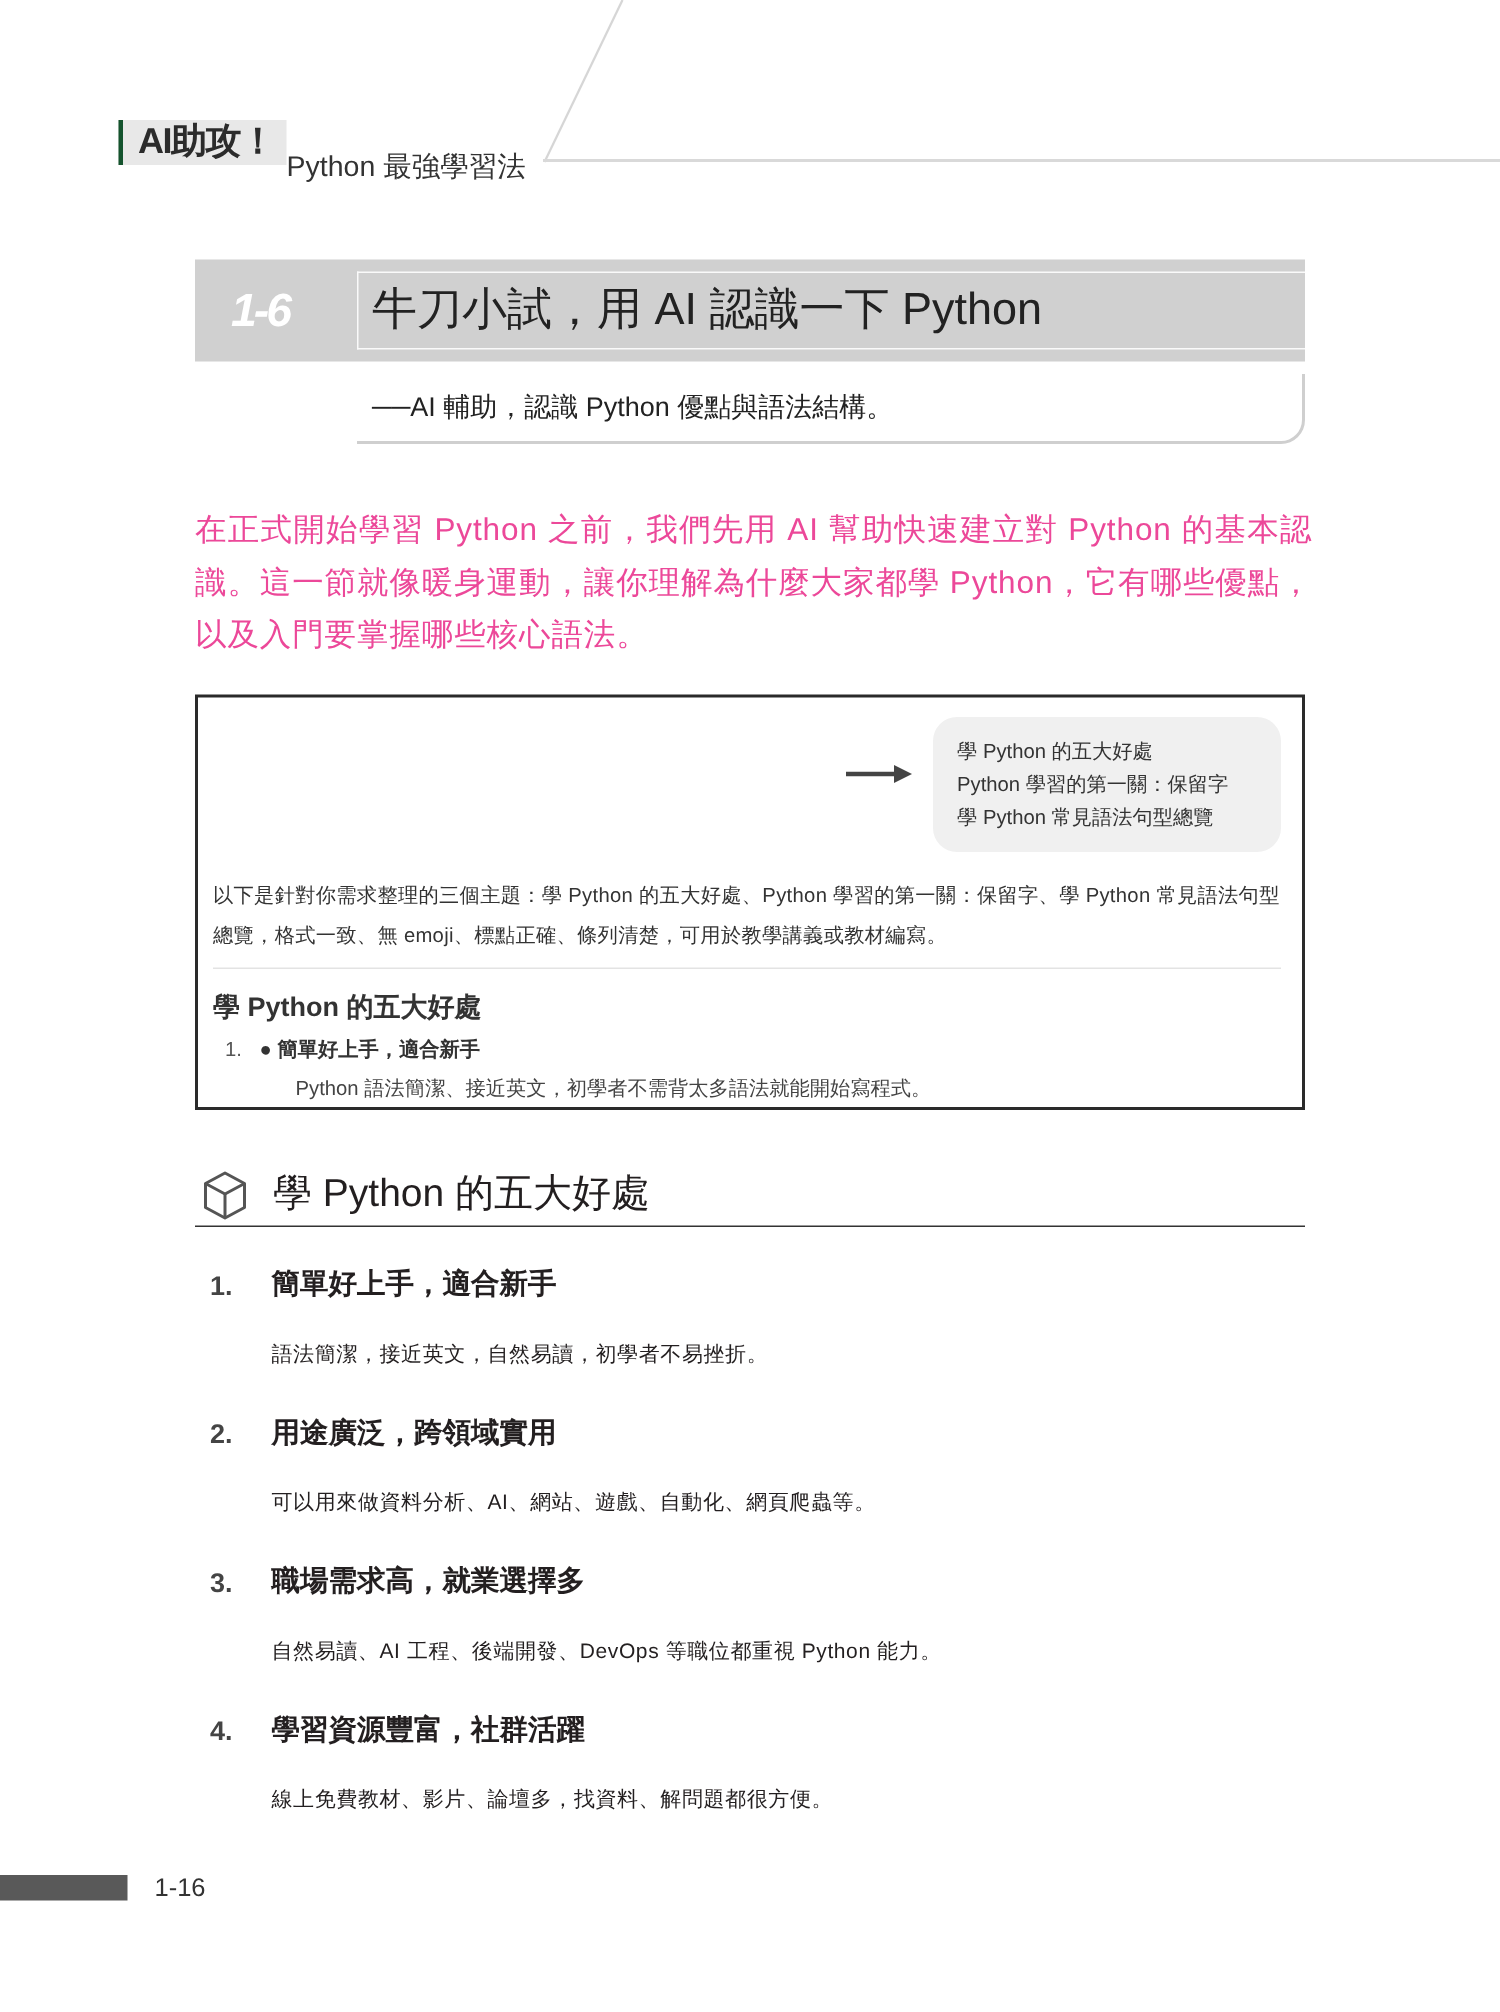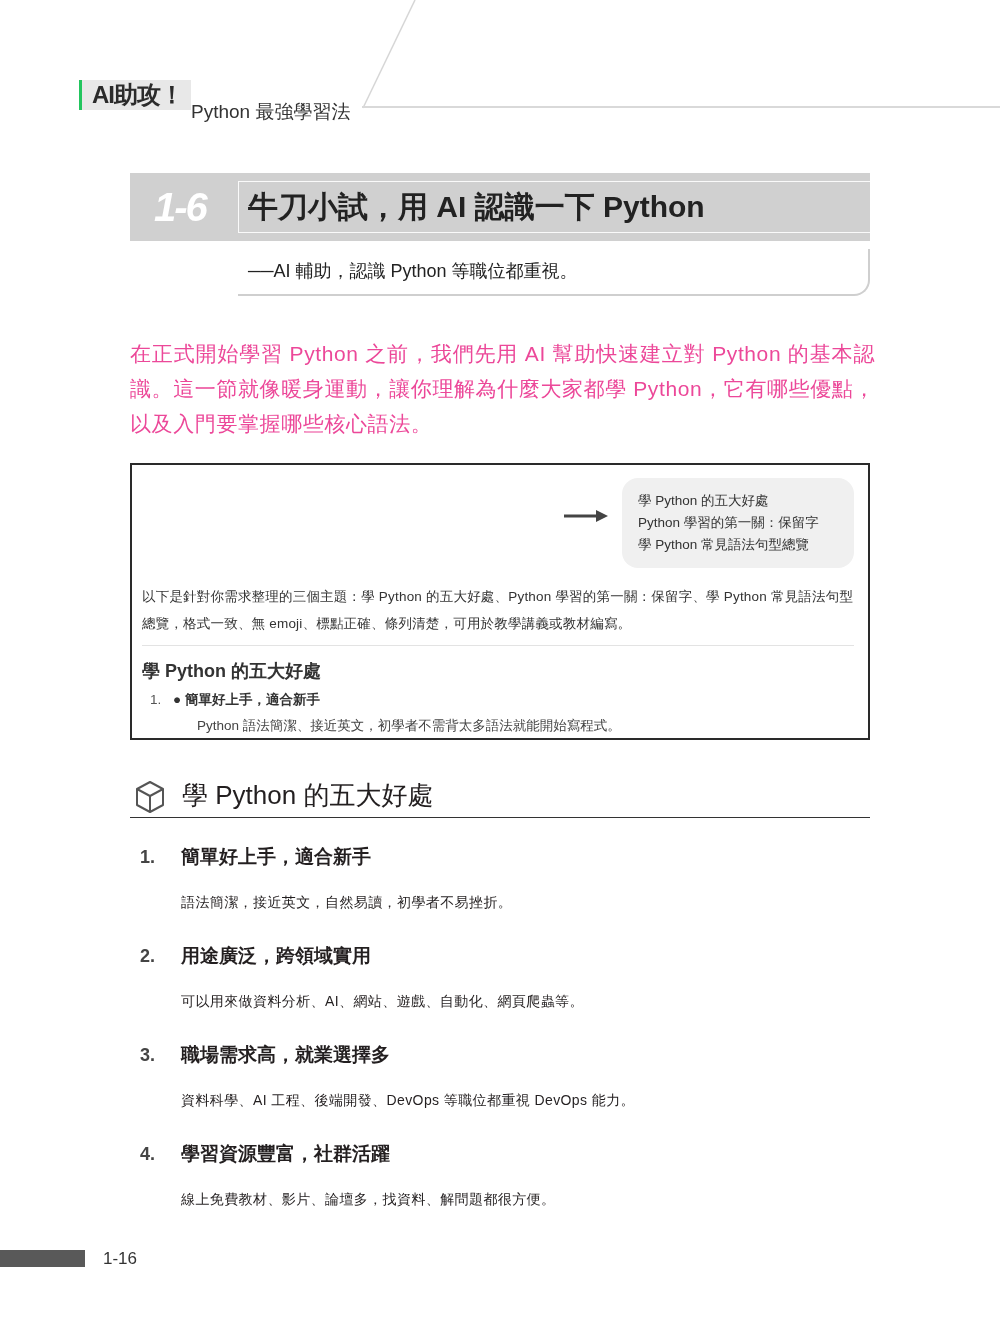--- a/index.html
+++ b/index.html
@@ -4,28 +4,28 @@
 <style>
   * { box-sizing: border-box; margin: 0; padding: 0; }
   html, body { width: 1000px; height: 1341px; background: #fff; overflow: hidden; }
   body { position: relative; font-family: "Liberation Sans", "DejaVu Sans", sans-serif; color: #231f20; }
 
   
   .run-head { position: absolute; left: 0; top: 0; width: 1000px; height: 120px; }
   .run-head .diag { position: absolute; left: 360px; top: 0; width: 60px; height: 110px; }
   .run-head .rule { position: absolute; left: 362px; top: 106px; width: 638px; height: 2px; background: #d9d9d9; }
   .run-head .tag { position: absolute; left: 79px; top: 80px; height: 30px; padding: 0 8px 12px 10px; background: #e8e8e8;
-                   font-weight: 900; font-size: 24px; line-height: 30px; color: #2b2b2b; letter-spacing: -1px; border-left: 3px solid #22c55e; }
+                   font-weight: 900; font-size: 24px; line-height: 30px; color: #2b2b2b; letter-spacing: -1px; border-left: 3px solid #14532d; }
   .run-head .book { position: absolute; left: 191px; top: 100px; font-size: 19px; line-height: 24px; color: #333; }
 
   
   .sec { position: absolute; left: 130px; top: 173px; width: 740px; height: 68px; background: #d0d0d0; }
-  .sec .num { position: absolute; left: 24px; top: 12px; font-size: 40px; font-weight: 900; font-style: italic; color: #fff; letter-spacing: -2px; line-height: 44px; }
+  .sec .num { position: absolute; left: 24px; top: 12px; font-size: 31px; font-weight: 900; font-style: italic; color: #fff; letter-spacing: -2px; line-height: 44px; }
   .sec .title-box { position: absolute; left: 108px; top: 8px; right: 0; height: 52px; border: 1px solid #fafafa; border-right: none; }
-  .sec .title { position: absolute; left: 118px; top: 14px; font-size: 30px; font-weight: bold; color: #222; line-height: 40px; }
+  .sec .title { position: absolute; left: 118px; top: 14px; font-size: 30px; font-weight: normal; color: #222; line-height: 40px; }
   .subtitle-box { position: absolute; left: 238px; top: 249px; width: 632px; height: 47px; border-right: 2px solid #cfcfcf; border-bottom: 2px solid #cfcfcf; border-bottom-right-radius: 16px; }
   .subtitle { position: absolute; left: 248px; top: 259px; font-size: 18px; color: #222; line-height: 24px; }
 
   
   .intro { position: absolute; left: 130px; top: 336px; width: 745px; font-size: 21px; line-height: 35px; color: #ec4899; letter-spacing: 0.6px; text-align: justify; }
 
   
   .fig { position: absolute; left: 130px; top: 463px; width: 740px; height: 277px; border: 2px solid #2a2a2a; background: #fff; }
   .fig .arrow { position: absolute; left: 432px; top: 44px; width: 44px; height: 14px; }
   .fig .bubble { position: absolute; left: 490px; top: 13px; width: 232px; height: 90px; background: #f0f0f0; border-radius: 16px; padding: 12px 0 0 16px; }
@@ -65,21 +65,21 @@
   <div class="tag">AI助攻！</div>
   <div class="book">Python 最強學習法</div>
 </div>
 
 <div class="sec">
   <div class="num">1-6</div>
   <div class="title-box"></div>
   <div class="title">牛刀小試，用 AI 認識一下 Python</div>
 </div>
 <div class="subtitle-box"></div>
-<div class="subtitle">──AI 輔助，認識 Python 等職位都重視。</div>
+<div class="subtitle">──AI 輔助，認識 Python 優點與語法結構。</div>
 
 <p class="intro">在正式開始學習 Python 之前，我們先用 AI 幫助快速建立對 Python 的基本認識。這一節就像暖身運動，讓你理解為什麼大家都學 Python，它有哪些優點，以及入門要掌握哪些核心語法。</p>
 
 <div class="fig">
   <svg class="arrow" viewBox="0 0 44 14">
     <line x1="0" y1="7" x2="34" y2="7" stroke="#444" stroke-width="3"></line>
     <polygon points="32,1 44,7 32,13" fill="#444"></polygon>
   </svg>
   <div class="bubble">
     <div>學 Python 的五大好處</div>
@@ -115,21 +115,21 @@
     <span class="d">語法簡潔，接近英文，自然易讀，初學者不易挫折。</span>
   </div>
   <div class="item">
     <span class="n">2.</span>
     <span class="t">用途廣泛，跨領域實用</span>
     <span class="d">可以用來做資料分析、AI、網站、遊戲、自動化、網頁爬蟲等。</span>
   </div>
   <div class="item">
     <span class="n">3.</span>
     <span class="t">職場需求高，就業選擇多</span>
-    <span class="d">資料科學、AI 工程、後端開發、DevOps 等職位都重視 DevOps 能力。</span>
+    <span class="d">自然易讀、AI 工程、後端開發、DevOps 等職位都重視 Python 能力。</span>
   </div>
   <div class="item">
     <span class="n">4.</span>
     <span class="t">學習資源豐富，社群活躍</span>
     <span class="d">線上免費教材、影片、論壇多，找資料、解問題都很方便。</span>
   </div>
 </div>
 
 <div class="foot-bar"></div>
 <div class="foot-num">1-16</div>

